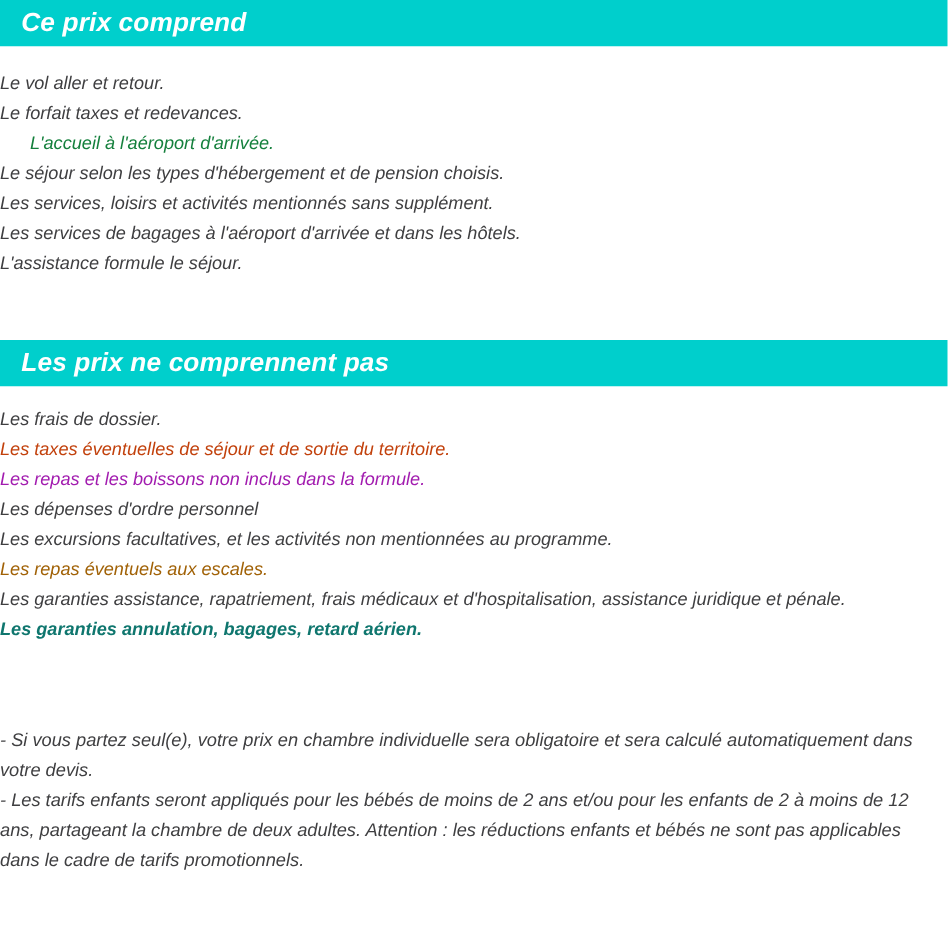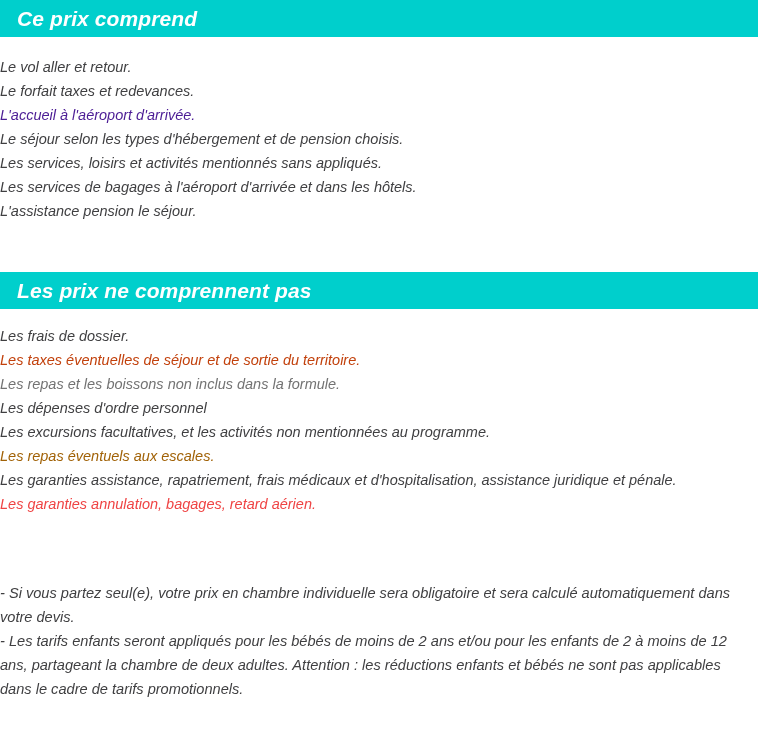--- a/index.html
+++ b/index.html
@@ -70,42 +70,42 @@
 
 <div class="page" style="background: rgb(255, 255, 255);">
 
   <div class="section-header" style="background: rgb(0, 207, 204); color: rgb(255, 255, 255);">Ce prix comprend</div>
 
   <div class="gap-after-header-1"></div>
 
   <div class="section-body">
     <div class="line" style="color: rgb(63, 63, 65);">Le vol aller et retour.</div>
     <div class="line" style="color: rgb(63, 63, 65);">Le forfait taxes et redevances.</div>
-    <div class="line" style="color: #4c1d95;">L'accueil à l'aéroport d'arrivée.</div>
+    <div class="line" style="color: #15803d; margin-left: 24px;">L'accueil à l'aéroport d'arrivée.</div>
     <div class="line" style="color: rgb(63, 63, 65);">Le séjour selon les types d'hébergement et de pension choisis.</div>
-    <div class="line" style="color: rgb(63, 63, 65);">Les services, loisirs et activités mentionnés sans appliqués.</div>
+    <div class="line" style="color: rgb(63, 63, 65);">Les services, loisirs et activités mentionnés sans supplément.</div>
     <div class="line" style="color: rgb(63, 63, 65);">Les services de bagages à l'aéroport d'arrivée et dans les hôtels.</div>
-    <div class="line" style="color: rgb(63, 63, 65);">L'assistance pension le séjour.</div>
+    <div class="line" style="color: rgb(63, 63, 65);">L'assistance formule le séjour.</div>
   </div>
 
   <div class="gap-section-1"></div>
 
   <div class="section-header" style="background: rgb(0, 207, 204); color: rgb(255, 255, 255);">Les prix ne comprennent pas</div>
 
   <div class="gap-after-header-2"></div>
 
   <div class="section-body">
     <div class="line" style="color: rgb(63, 63, 65);">Les frais de dossier.</div>
     <div class="line" style="color: #c2410c;">Les taxes éventuelles de séjour et de sortie du territoire.</div>
-    <div class="line" style="color: #737373;">Les repas et les boissons non inclus dans la formule.</div>
+    <div class="line" style="color: #a21caf;">Les repas et les boissons non inclus dans la formule.</div>
     <div class="line" style="color: rgb(63, 63, 65); font-style: italic;">Les dépenses d'ordre personnel</div>
     <div class="line" style="color: rgb(63, 63, 65);">Les excursions facultatives, et les activités non mentionnées au programme.</div>
     <div class="line" style="color: #a16207;">Les repas éventuels aux escales.</div>
     <div class="line" style="color: rgb(63, 63, 65);">Les garanties assistance, rapatriement, frais médicaux et d'hospitalisation, assistance juridique et pénale.</div>
-    <div class="line" style="color: #ef4444;">Les garanties annulation, bagages, retard aérien.</div>
+    <div class="line" style="color: #0f766e; font-weight: bold;">Les garanties annulation, bagages, retard aérien.</div>
   </div>
 
   <div class="gap-section-2"></div>
 
 
   <div class="gap-after-header-3"></div>
 
   <div class="section-body">
     <p class="para" style="color: rgb(63, 63, 65);">- Si vous partez seul(e), votre prix en chambre individuelle sera obligatoire et sera calculé automatiquement dans votre devis.</p>
     <p class="para" style="color: rgb(63, 63, 65);">- Les tarifs enfants seront appliqués pour les bébés de moins de 2 ans et/ou pour les enfants de 2 à moins de 12 ans, partageant la chambre de deux adultes. Attention : les réductions enfants et bébés ne sont pas applicables dans le cadre de tarifs promotionnels.</p>

